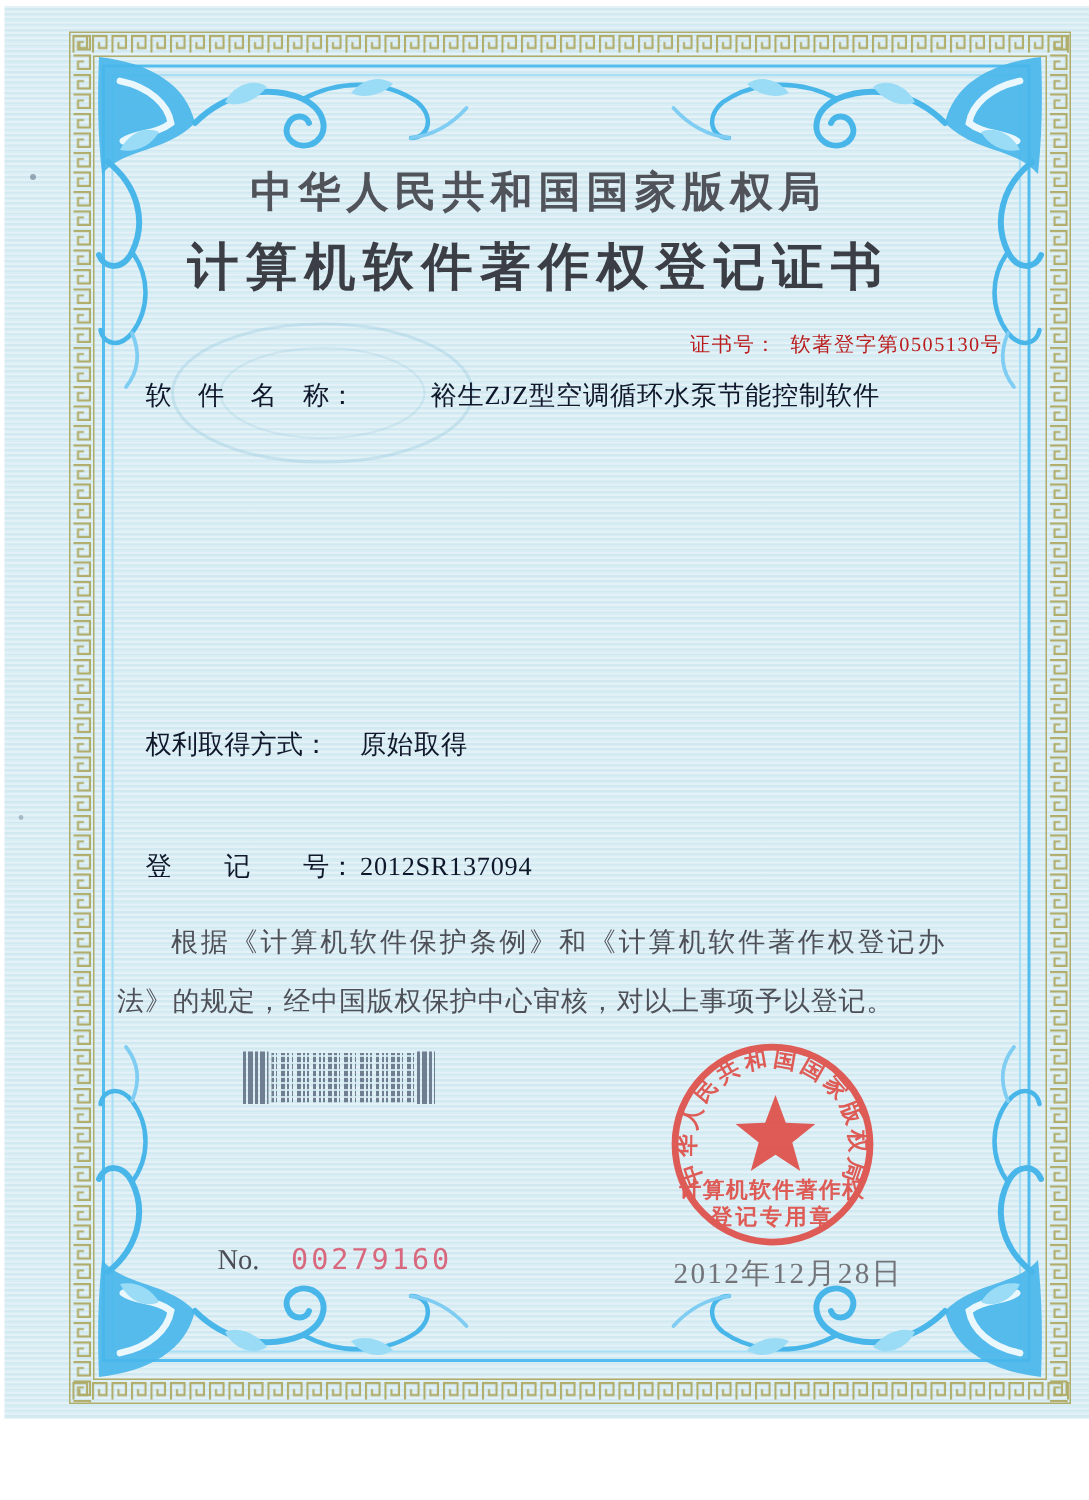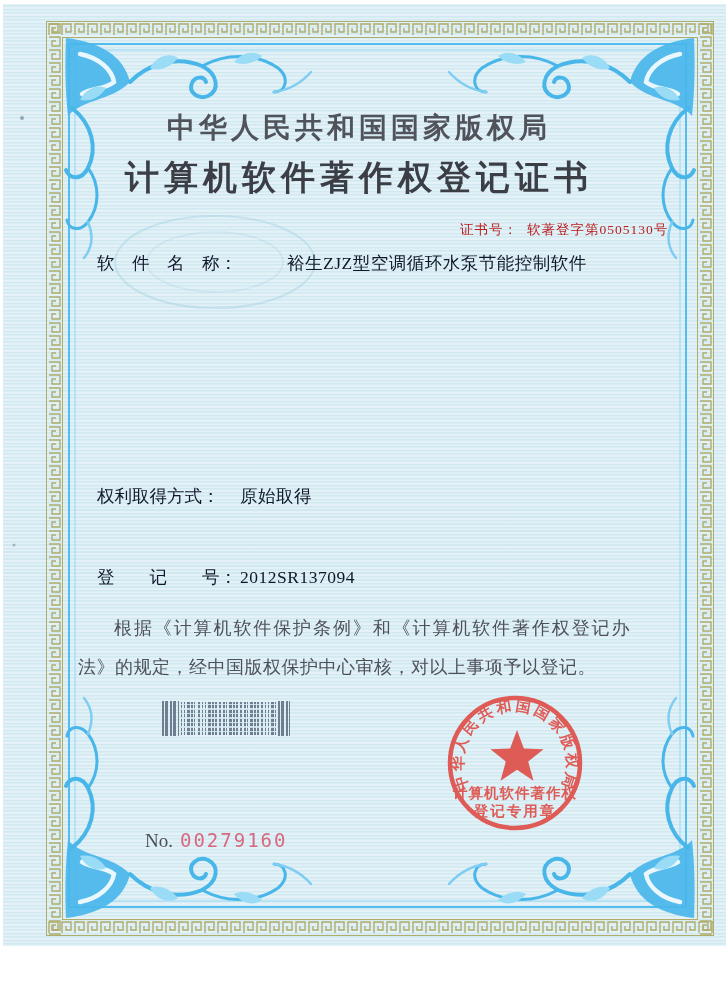--- a/index.html
+++ b/index.html
@@ -43,21 +43,21 @@
   .bc-left{left:0;width:17px;}
   .bc-right{right:0;width:12px;}
   .bc-mid{position:absolute;left:19px;right:14px;top:1px;bottom:1px;
     background-image:
       repeating-linear-gradient(0deg, rgba(217,237,244,0) 0 3px, rgba(217,237,244,0.85) 3px 4.5px),
       repeating-linear-gradient(90deg,#5d6b80 0 1.5px,rgba(0,0,0,0) 1.5px 3px,#5d6b80 3px 4px,rgba(0,0,0,0) 4px 6.5px,#5d6b80 6.5px 9px,rgba(0,0,0,0) 9px 10.5px);
   }
   .serial{position:absolute;left:145px;top:829px;font-size:19px;color:#4c4e56;white-space:nowrap;}
   .serial .num{
     color:#d8687e;font-family:"DejaVu Sans Mono","Liberation Mono",monospace;
-    font-size:19px;letter-spacing:2px;margin-left:7px;
+    font-size:19px;letter-spacing:2px;margin-left:21px;
   }
   .issue-date{position:absolute;left:449px;top:835px;font-size:19.5px;color:#73747a;letter-spacing:1.5px;}
   .stamp{position:absolute;left:446px;top:694px;opacity:0.92;}
   .stamp text{font-family:"Liberation Serif","DejaVu Serif",serif;font-weight:bold;}
 </style>
 </head>
 <body>
 
 <div class="page">
   <div class="paper"></div>
@@ -135,20 +135,21 @@
   <div class="barcode">
     <div class="bc-end bc-left"></div>
     <div class="bc-mid"></div>
     <div class="bc-end bc-right"></div>
   </div>
 
   <div class="serial">
     <span>No.</span><span class="num">00279160</span>
   </div>
 
+  <div class="issue-date">2012年12月28日</div>
 
   <svg class="stamp" width="140" height="142" viewBox="0 0 140 142">
     <defs>
       <path id="ringArc" d="M 24,95 A 52,52 0 1 1 114,95" fill="none"></path>
     </defs>
     <circle cx="69" cy="69" r="65" fill="none" stroke="#df4f49" stroke-width="4.5"></circle>
     <text font-size="15" fill="#df4f49" letter-spacing="3">
       <textPath href="#ringArc" startOffset="50%" text-anchor="middle">中华人民共和国国家版权局</textPath>
     </text>
     <polygon fill="#df4f49" points="71,36 77.9,54.5 97.6,55.3 82.2,67.6 87.5,86.7 71,75.8 54.5,86.7 59.8,67.6 44.4,55.3 64.1,54.5"></polygon>

